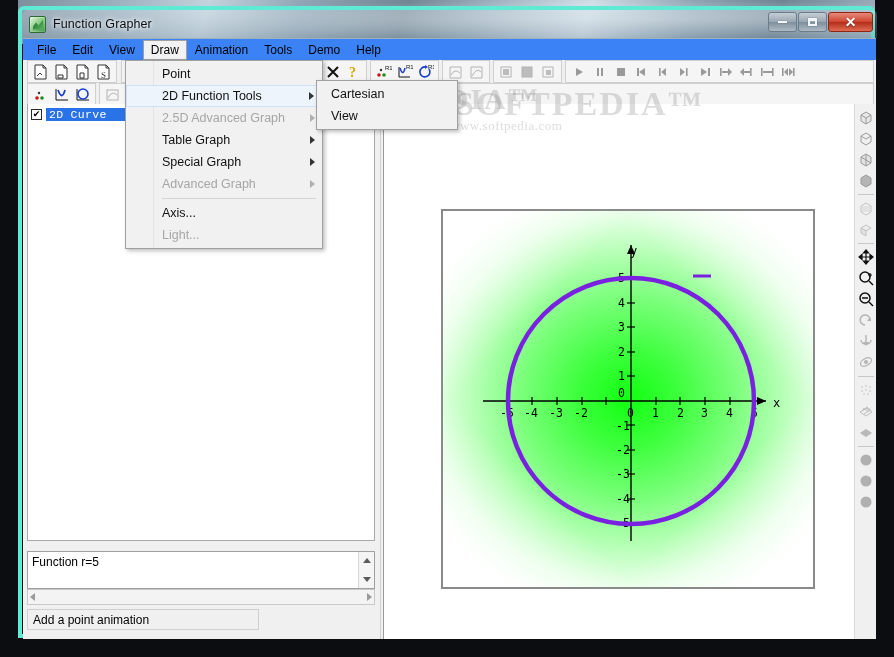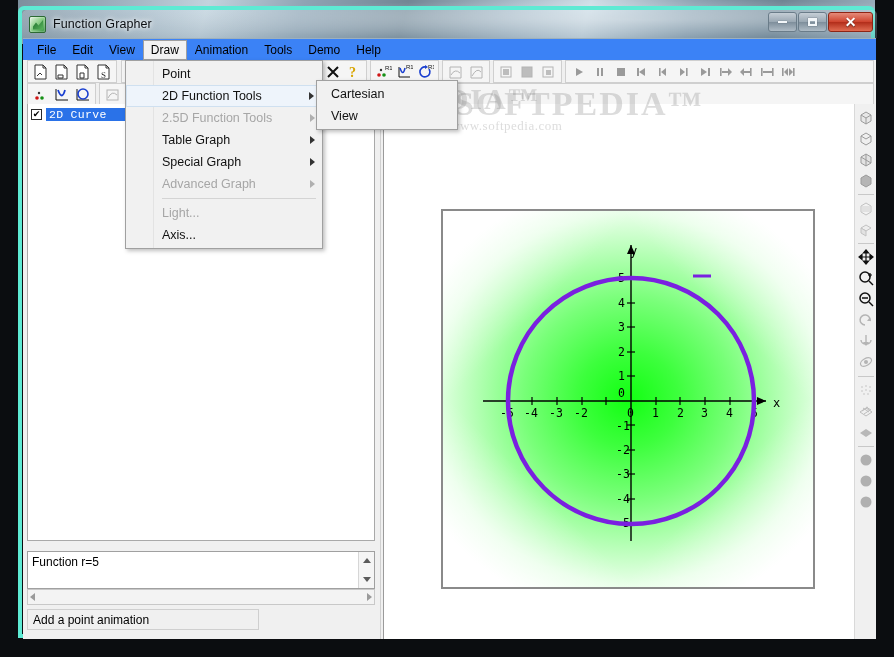--- a/index.html
+++ b/index.html
@@ -734,41 +734,41 @@
   <div class="dropdown" id="draw-menu">
     <div class="dd-gutter"></div>
     <div class="dd-item">
       <span>Point</span>
     </div>
     <div class="dd-item hl">
       <span>2D Function Tools</span>
       <span class="sub-arrow"></span>
     </div>
     <div class="dd-item disabled">
-      <span>2.5D Function Tools</span>
+      <span>2.5D Advanced Graph</span>
       <span class="sub-arrow"></span>
     </div>
     <div class="dd-item">
       <span>Table Graph</span>
       <span class="sub-arrow"></span>
     </div>
     <div class="dd-item">
       <span>Special Graph</span>
       <span class="sub-arrow"></span>
     </div>
     <div class="dd-item disabled">
       <span>Advanced Graph</span>
       <span class="sub-arrow"></span>
     </div>
     <div class="dd-sep"></div>
+    <div class="dd-item">
+      <span>Axis...</span>
+    </div>
     <div class="dd-item disabled">
       <span>Light...</span>
-    </div>
-    <div class="dd-item">
-      <span>Axis...</span>
     </div>
   </div>
 
   <div class="dropdown" id="submenu">
     <div class="dd-item">
       <span>Cartesian</span>
     </div>
     <div class="dd-item">
       <span>View</span>
     </div>

